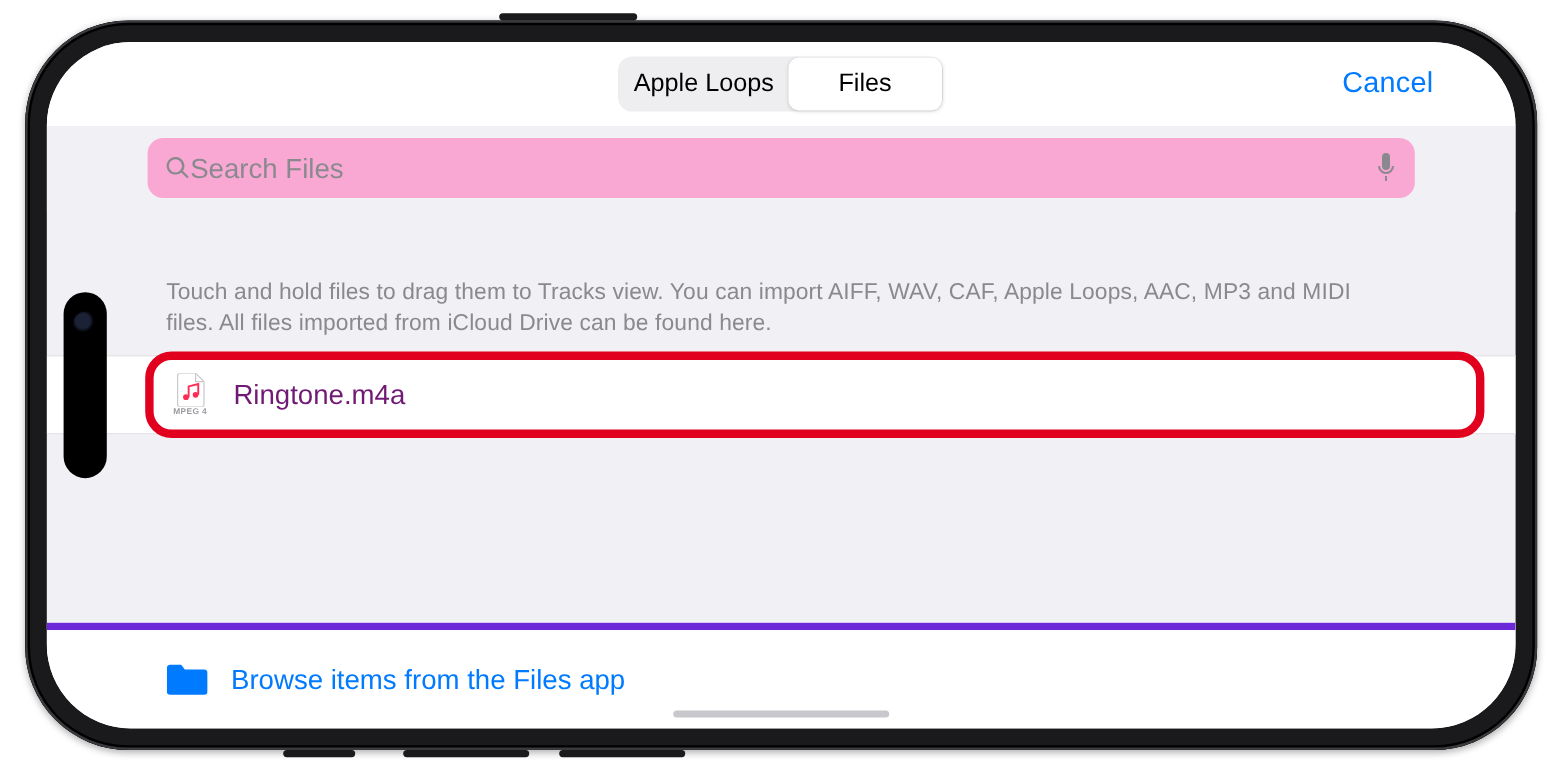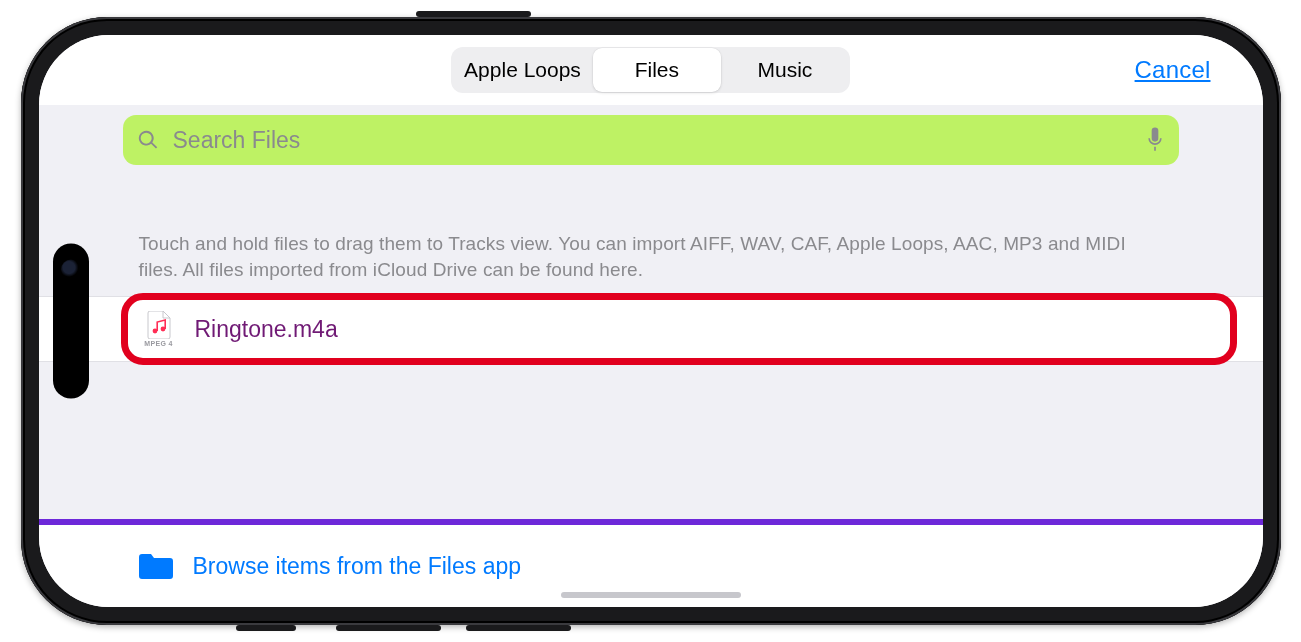--- a/index.html
+++ b/index.html
@@ -93,28 +93,27 @@
   .header {
     height: 70px;
     background: #fff;
     display: flex;
     align-items: center;
     justify-content: center;
     position: relative;
   }
   .cancel {
     position: absolute;
-    right: 52px;
+    right: 68px;
     top: 50%;
     transform: translateY(-50%);
     font-size: 24px;
     color: #007aff;
     letter-spacing: .2px;
     cursor: pointer;
-    text-decoration: underline;
   }
 
   .segmented {
     display: flex;
     background: #eeeef0;
     border-radius: 12px;
     padding: 1px;
     height: 46px;
   }
   .seg {
@@ -144,26 +143,25 @@
   .seg.selected + .seg::before { display:none; }
 
   
   .search-wrap {
     padding: 10px 84px 12px 84px;
     background: #f0f0f5;
   }
   .search {
     height: 50px;
     width: 100%;
-    background: #bef264;
+    background: #f9a8d4;
     border-radius: 13px;
     display: flex;
     align-items: center;
     padding: 0 14px;
-    gap: 14px;
   }
   .search input {
     flex: 1;
     border: none;
     background: transparent;
     font-size: 23px;
     color: #3c3c43;
     outline: none;
   }
   .search input::placeholder { color: #8a8a8e; }
@@ -242,21 +240,20 @@
   <div class="screen">
     <div class="notch"></div>
     <div class="home-indicator"></div>
 
     <div class="content">
 
       <div class="header">
         <div class="segmented">
           <div class="seg">Apple Loops</div>
           <div class="seg selected">Files</div>
-          <div class="seg">Music</div>
         </div>
         <div class="cancel">Cancel</div>
       </div>
 
       <div class="search-wrap">
         <div class="search">
           <svg class="icon-search" viewBox="0 0 24 24">
             <path d="M10 2a8 8 0 105.3 14l5.4 5.4 1.4-1.4-5.4-5.4A8 8 0 0010 2zm0 2a6 6 0 110 12 6 6 0 010-12z"></path>
           </svg>
           <input type="text" placeholder="Search Files" style="">

